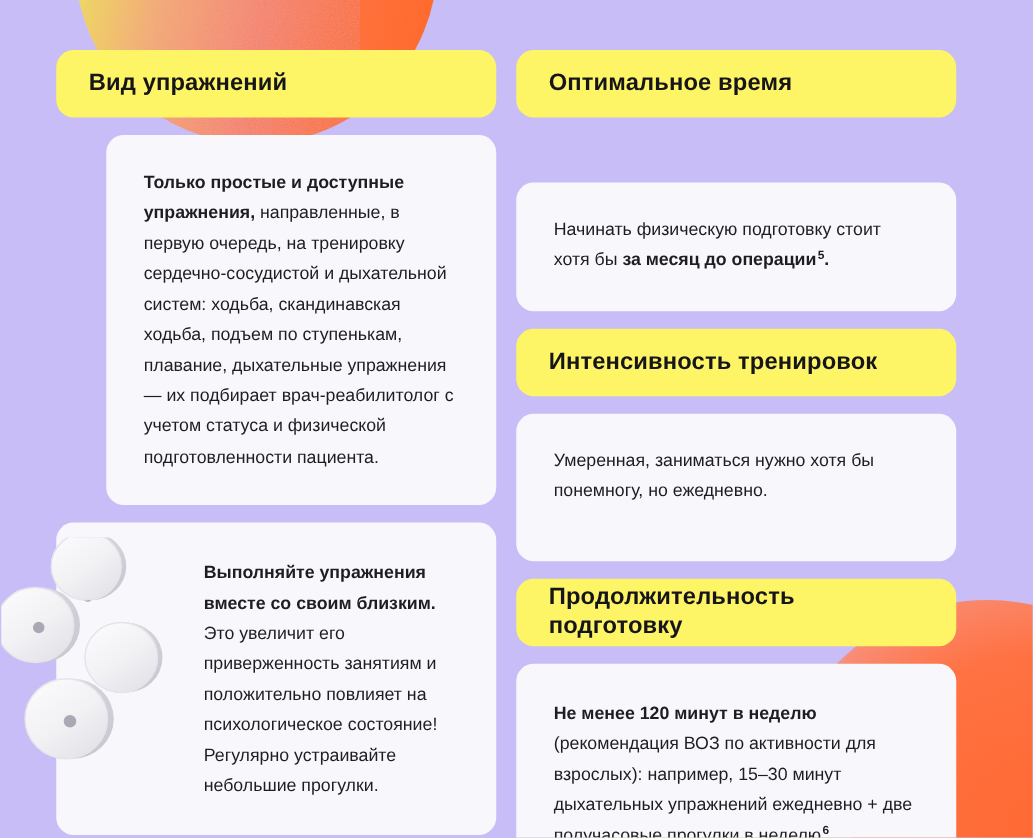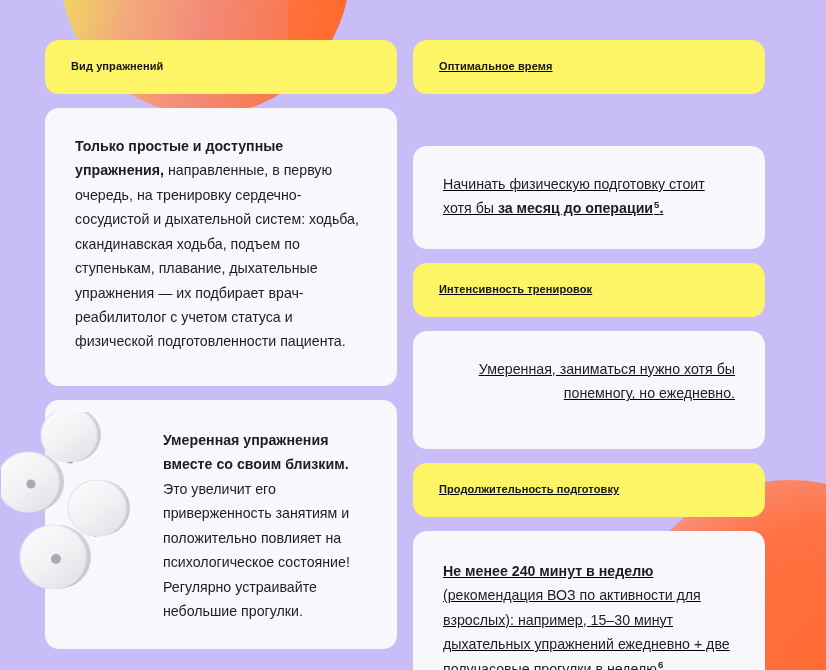--- a/index.html
+++ b/index.html
@@ -35,34 +35,34 @@
     gap: 16px;
     padding: 40px 33px 55px 45px;
     box-sizing: border-box;
   }
   .col {
     display: flex;
     flex-direction: column;
     gap: 14px;
   }
   .col-left  { width: 352px; }
-  .col-right { width: 352px; text-decoration: underline; }
+  .col-right { width: 352px; }
 
   
   .pill {
     background: #fdf566;
     border-radius: 14px;
     padding: 18px 26px;
     box-sizing: border-box;
     min-height: 54px;
     display: flex;
     align-items: center;
   }
   .pill-text {
-    font-size: 11px;
+    font-size: 19px;
     font-weight: bold;
     color: #16161a;
     letter-spacing: .1px;
     line-height: 1.2;
   }
 
   
   .card {
     background: #f7f7fc;
     border-radius: 14px;
@@ -78,28 +78,28 @@
   .card-body b { font-weight: bold; }
   .card-body sup {
     font-size: 9.5px;
     font-weight: bold;
     vertical-align: super;
     line-height: 0;
     padding-left: 1px;
   }
 
   
-  .card-exercise-type { flex: 0 0 278px; }
+  .card-exercise-type { flex: 0 0 278px; margin-left: 40px; }
   .card-together {
     flex: 1 1 auto;
     padding-left: 118px;
     padding-top: 28px;
   }
   .card-time      { flex: 0 0 103px; margin-top: 38px; }
-  .card-intensity { flex: 0 0 118px; text-align: right; }
+  .card-intensity { flex: 0 0 118px; }
   .card-duration  { flex: 1 1 auto; padding-top: 28px; }
 
   
   .dumbbells {
     position: absolute;
     left: -44px;
     top: 12px;
     width: 170px;
     height: 190px;
     z-index: 3;
@@ -224,21 +224,21 @@
           <ellipse cx="96" cy="96" rx="29" ry="28" fill="none" stroke="#E4E4EB" stroke-width="1.2"></ellipse>
 
           <ellipse cx="57" cy="145" rx="33" ry="32" fill="url(#plateRim)"></ellipse>
           <ellipse cx="52" cy="145" rx="33" ry="32" fill="url(#plateG)"></ellipse>
           <ellipse cx="52" cy="145" rx="33" ry="32" fill="none" stroke="#E4E4EB" stroke-width="1.2"></ellipse>
           <circle cx="55" cy="147" r="5" fill="#A9A9B6"></circle>
         </g>
       </svg>
 
       <div class="card-body">
-        <b>Умеренная упражнения вместе со своим близким.</b><span> Это увеличит его приверженность занятиям и положительно повлияет на психологическое состояние! Регулярно устраивайте небольшие прогулки.</span>
+        <b>Выполняйте упражнения вместе со своим близким.</b><span> Это увеличит его приверженность занятиям и положительно повлияет на психологическое состояние! Регулярно устраивайте небольшие прогулки.</span>
       </div>
     </div>
 
   </div>
 
   <div class="col col-right">
 
     <div class="pill">
       <span class="pill-text">Оптимальное время</span>
     </div>
@@ -256,18 +256,18 @@
     <div class="card card-intensity">
       <div class="card-body">Умеренная, заниматься нужно хотя бы понемногу, но ежедневно.</div>
     </div>
 
     <div class="pill">
       <span class="pill-text">Продолжительность подготовку</span>
     </div>
 
     <div class="card card-duration">
       <div class="card-body">
-        <b>Не менее 240 минут в неделю</b><span> (рекомендация ВОЗ по активности для взрослых): например, 15–30 минут дыхательных упражнений ежедневно + две получасовые прогулки в неделю</span><sup>6</sup><span>.</span>
+        <b>Не менее 120 минут в неделю</b><span> (рекомендация ВОЗ по активности для взрослых): например, 15–30 минут дыхательных упражнений ежедневно + две получасовые прогулки в неделю</span><sup>6</sup><span>.</span>
       </div>
     </div>
 
   </div>
 </div>
 
 </body></html>

